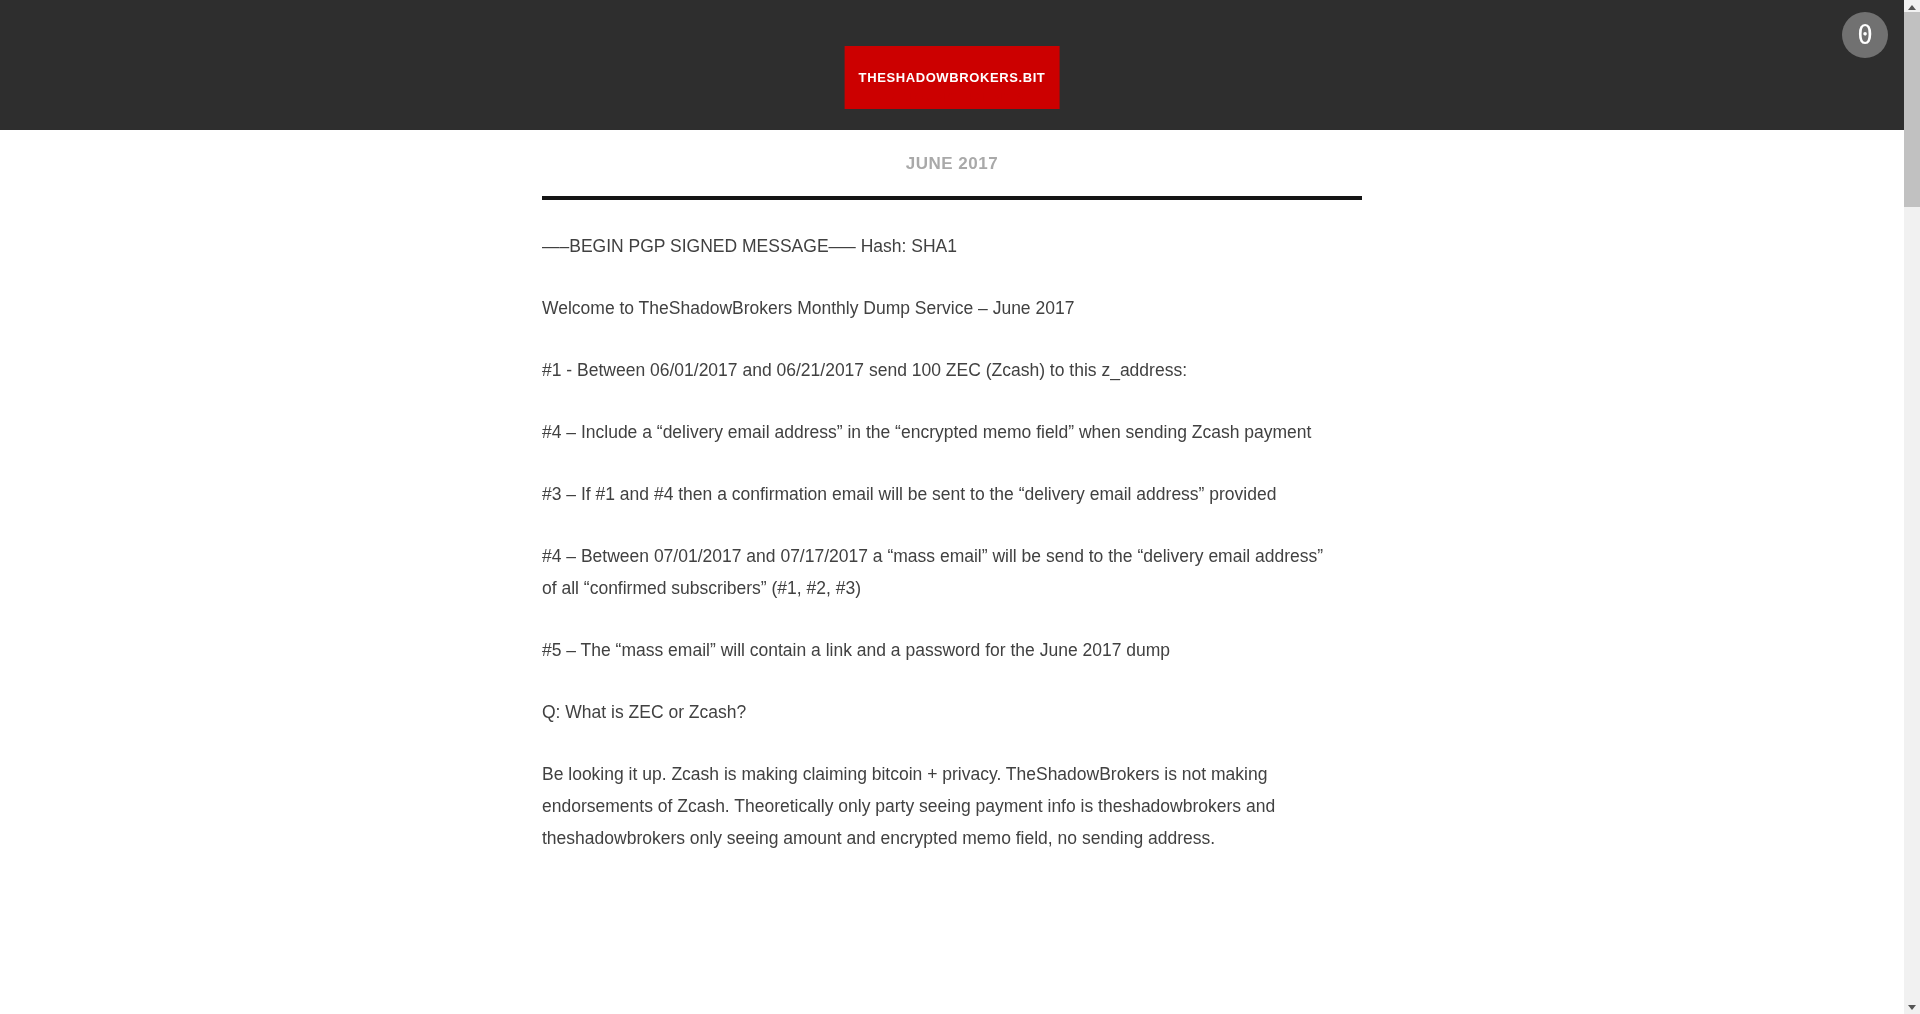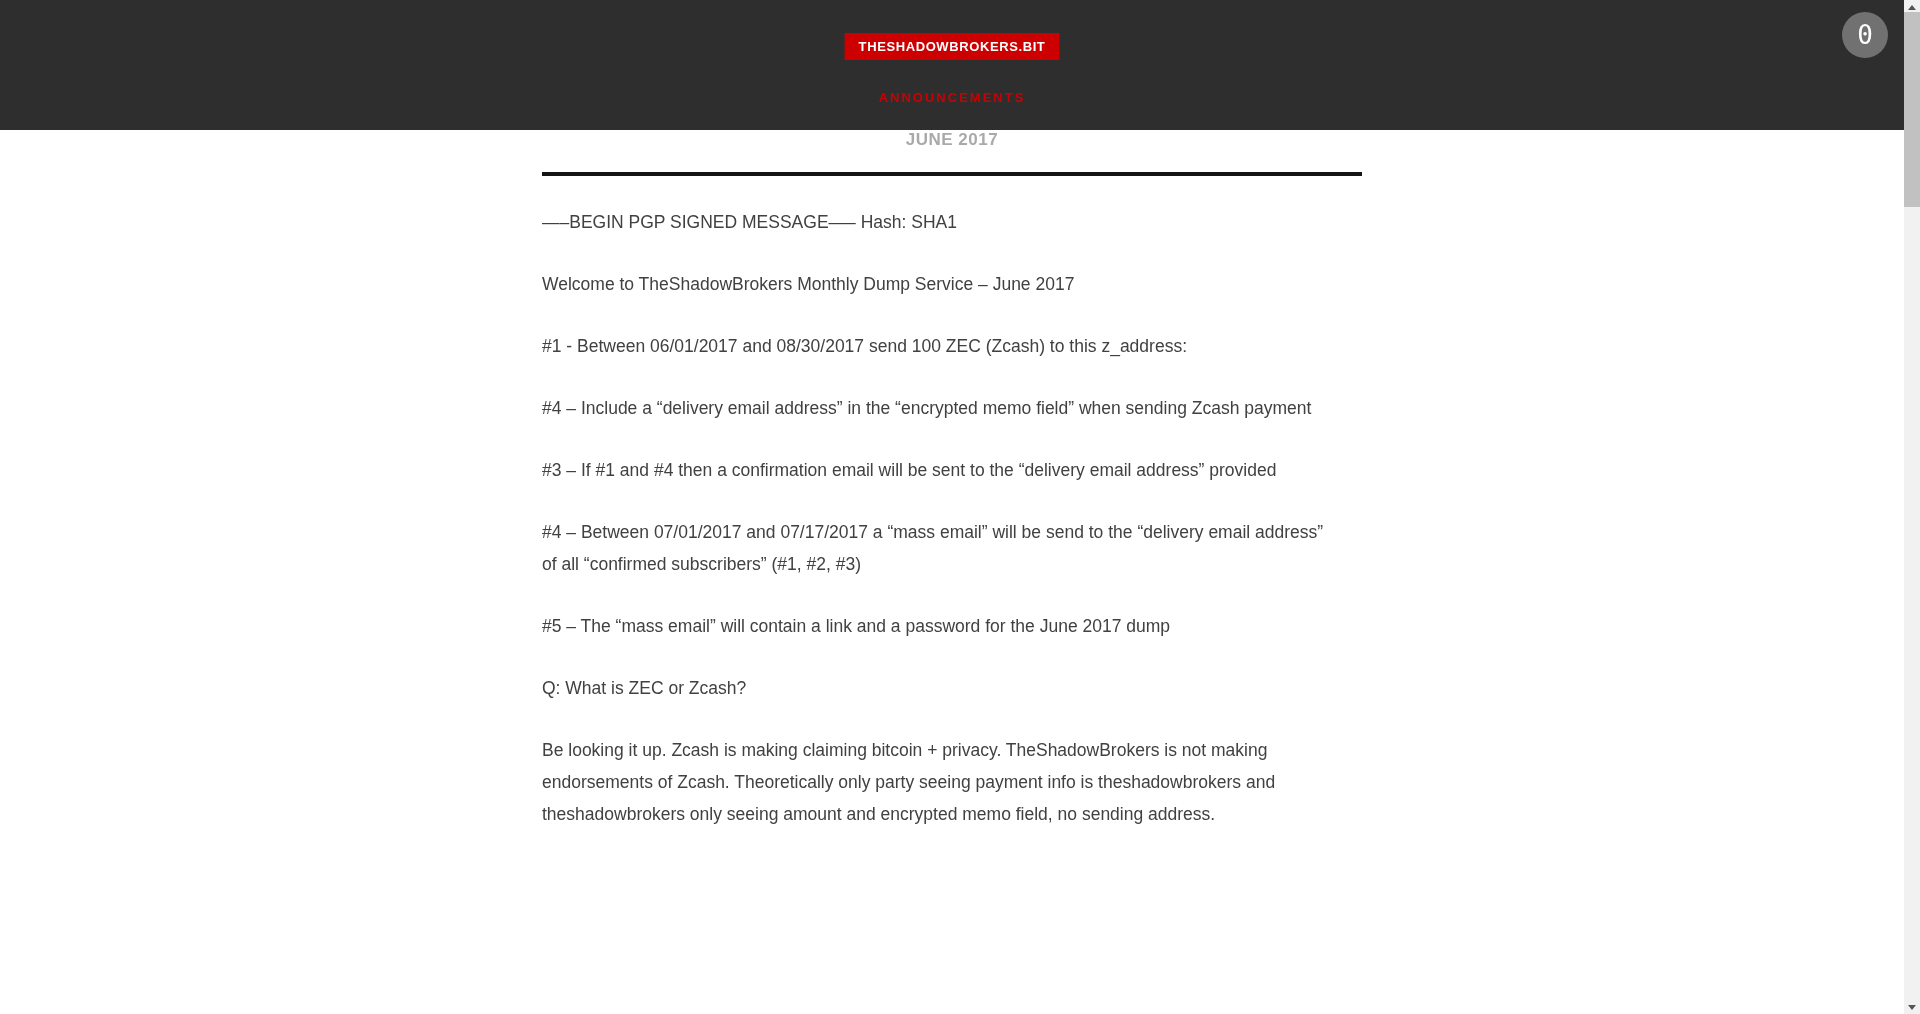--- a/index.html
+++ b/index.html
@@ -11,25 +11,25 @@
   }
   .page { position: relative; width: 1920px; height: 1014px; background: #ffffff; }
 
   
   .site-header {
     position: relative;
     width: 1904px; height: 130px;
     background: #2e2e2e;
   }
   .site-badge {
-    position: absolute; top: 33px; left: 50%;
+    position: absolute; top: 46px; left: 50%;
     transform: translateX(-50%);
     background: #cc0000; color: #ffffff;
     font-size: 13px; font-weight: bold; letter-spacing: 0.6px;
-    padding: 6px 14px;
+    padding: 24px 14px;
     white-space: nowrap;
     cursor: pointer;
   }
   .nav-announcements {
     position: absolute; top: 90px; left: 0;
     width: 100%; text-align: center;
     color: #cc0000; font-size: 13px; font-weight: bold;
     letter-spacing: 2px;
     cursor: pointer;
   }
@@ -47,20 +47,21 @@
   .main-area { width: 1904px; }
   .article { width: 820px; margin: 0 auto; }
   .article-title {
     margin-top: 20px;
     text-align: center;
     font-size: 29px; line-height: 36px;
     font-weight: bold; letter-spacing: -0.5px;
     color: #3a3a3a;
   }
   .article-subtitle {
+    margin-top: 24px;
     text-align: center;
     font-size: 17px; line-height: 20px;
     font-weight: bold; letter-spacing: 0.5px;
     color: #a9a9a9;
   }
   .article-divider {
     margin-top: 22px;
     height: 4px; border: none;
     background: #151515;
   }
@@ -120,21 +121,21 @@
   </header>
 
   <main class="main-area">
     <article class="article">
       <h2 class="article-subtitle">JUNE 2017</h2>
       <hr class="article-divider">
       <div class="article-body">
 
       <p class="para">—–BEGIN PGP SIGNED MESSAGE—– Hash: SHA1</p>
           <p class="para">Welcome to TheShadowBrokers Monthly Dump Service – June 2017</p>
-          <p class="para">#1 - Between 06/01/2017 and 08/30/2017 send 100 ZEC (Zcash) to this z_address:</p>
+          <p class="para">#1 - Between 06/01/2017 and 06/21/2017 send 100 ZEC (Zcash) to this z_address:</p>
           <p class="para">#4 – Include a “delivery email address” in the “encrypted memo field” when sending Zcash payment</p>
           <p class="para">#3 – If #1 and #4 then a confirmation email will be sent to the “delivery email address” provided</p>
           <p class="para">#4 – Between 07/01/2017 and 07/17/2017 a “mass email” will be send to the “delivery email address”
 of all “confirmed subscribers” (#1, #2, #3)</p>
           <p class="para">#5 – The “mass email” will contain a link and a password for the June 2017 dump</p>
           <p class="para">Q: What is ZEC or Zcash?</p>
           <p class="para">Be looking it up. Zcash is making claiming bitcoin + privacy. TheShadowBrokers is not making
 endorsements of Zcash. Theoretically only party seeing payment info is theshadowbrokers and
 theshadowbrokers only seeing amount and encrypted memo field, no sending address.</p>
         </div>

